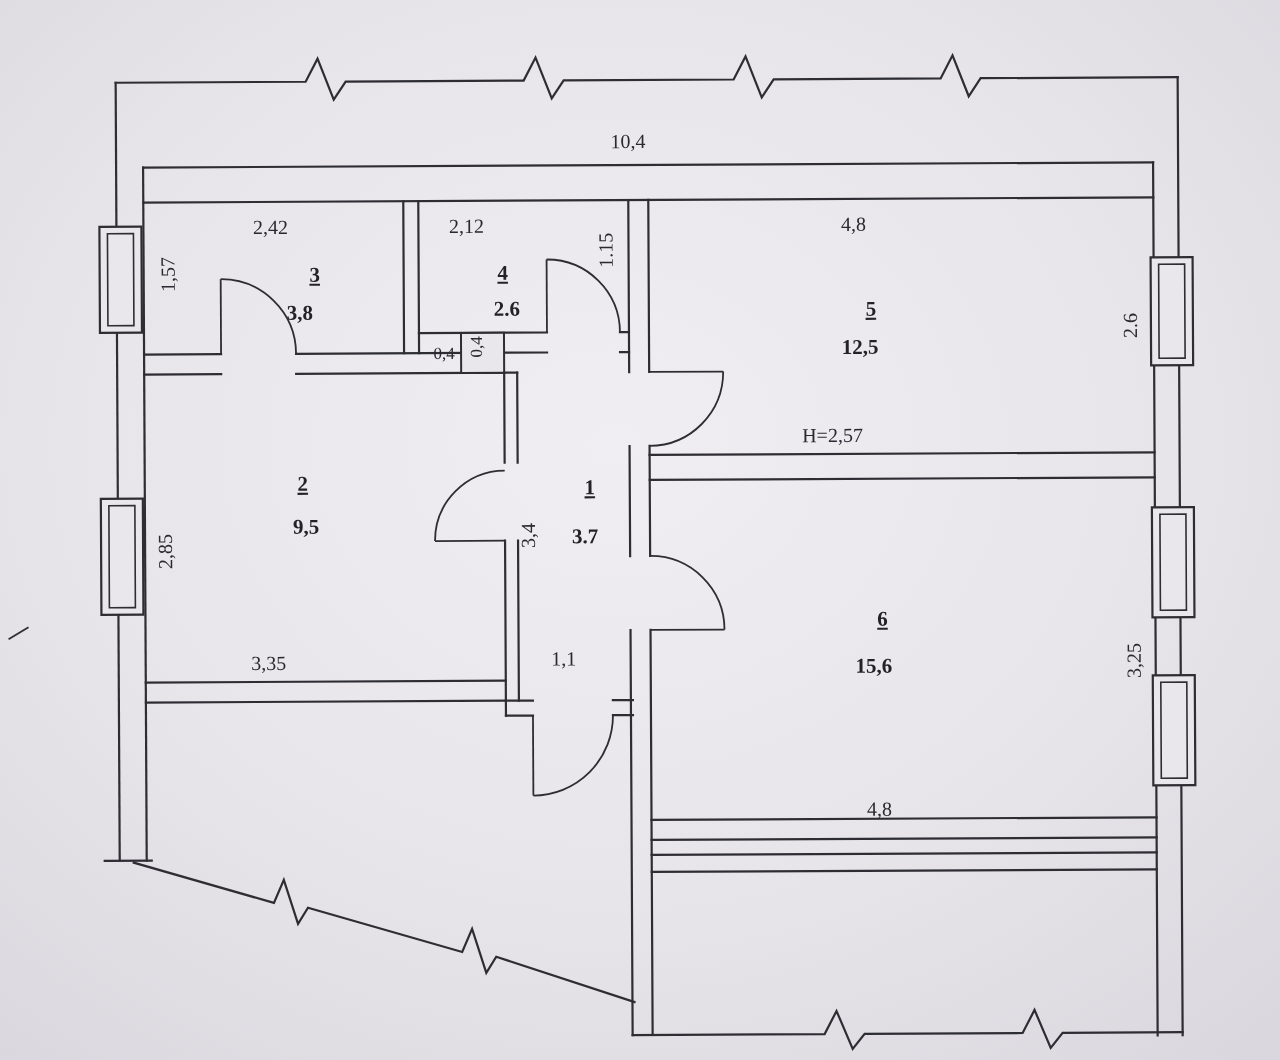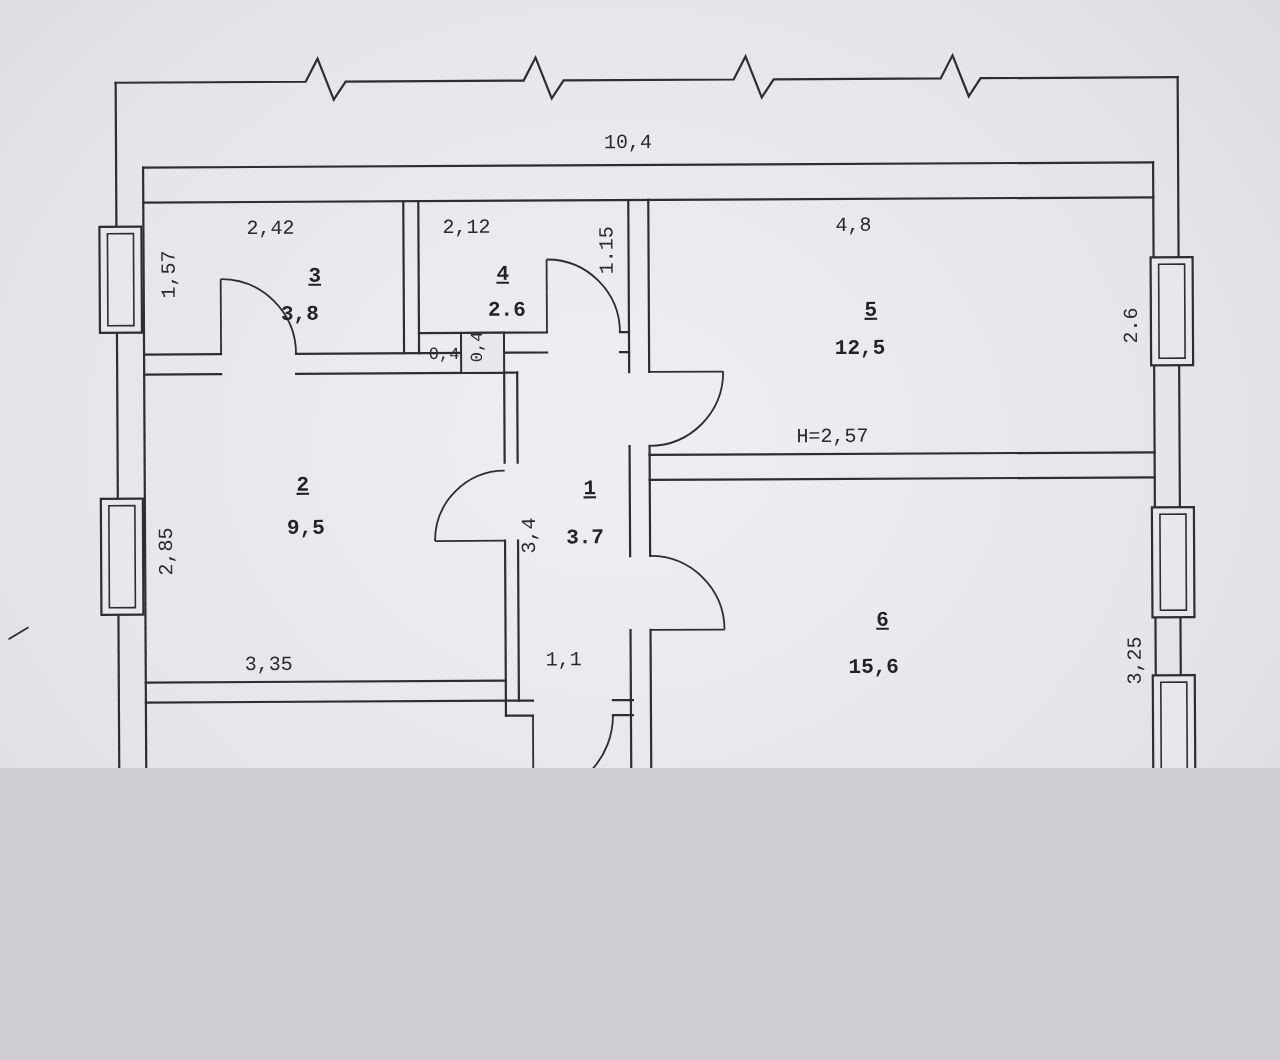--- a/index.html
+++ b/index.html
@@ -1,20 +1,20 @@
 <!DOCTYPE html>
 <html><head>
 <meta charset="utf-8">
 <style>
   html, body { margin: 0; padding: 0; background: #cfccd3; }
   .photo {
     position: relative;
-    width: 1280px; height: 768px;
+    width: 1280px; height: 1060px;
     overflow: hidden;
-    font-family: Liberation Mono, monospace;
+    font-family: Liberation Serif, serif;
   }
   .photo svg { display: block; }
   .dim   { font-size: 20px; fill: #2a2931; }
   .dim-s { font-size: 17px; fill: #2a2931; }
   .room-n { font-size: 21px; font-weight: bold; fill: #232228; text-decoration: underline; }
   .room-a { font-size: 21px; font-weight: bold; fill: #232228; }
   .wall   { stroke: #2e2d34; stroke-width: 2.2; fill: none; stroke-linecap: square; }
   .thin   { stroke: #2e2d34; stroke-width: 1.8; fill: none; }
   .winbox { stroke: #2e2d34; stroke-width: 2.2; fill: #e9e7ec; }
   .wininner { stroke: #2e2d34; stroke-width: 1.6; fill: none; }

